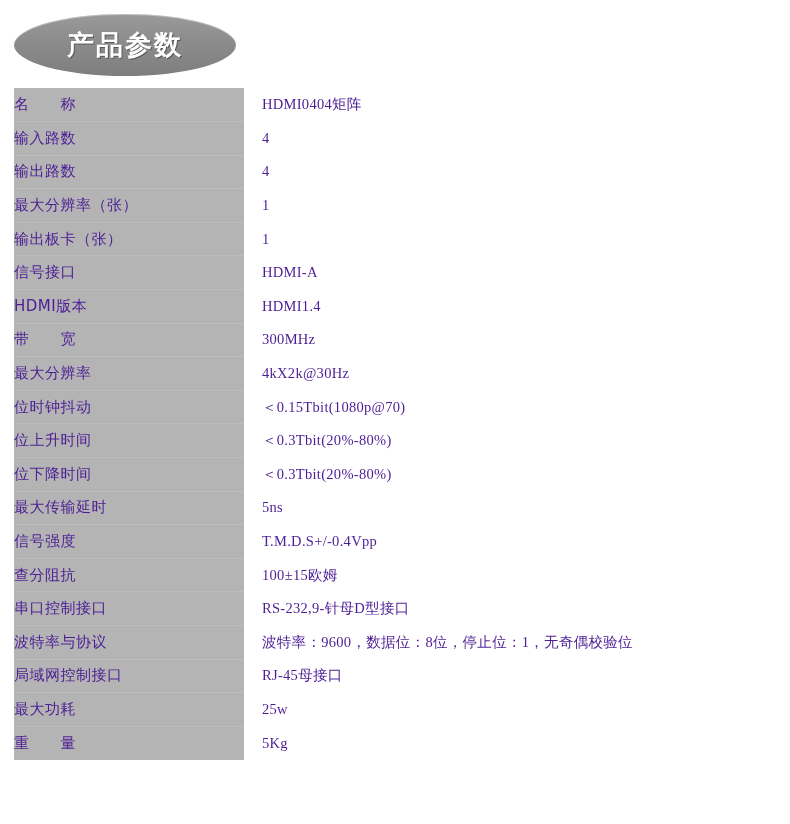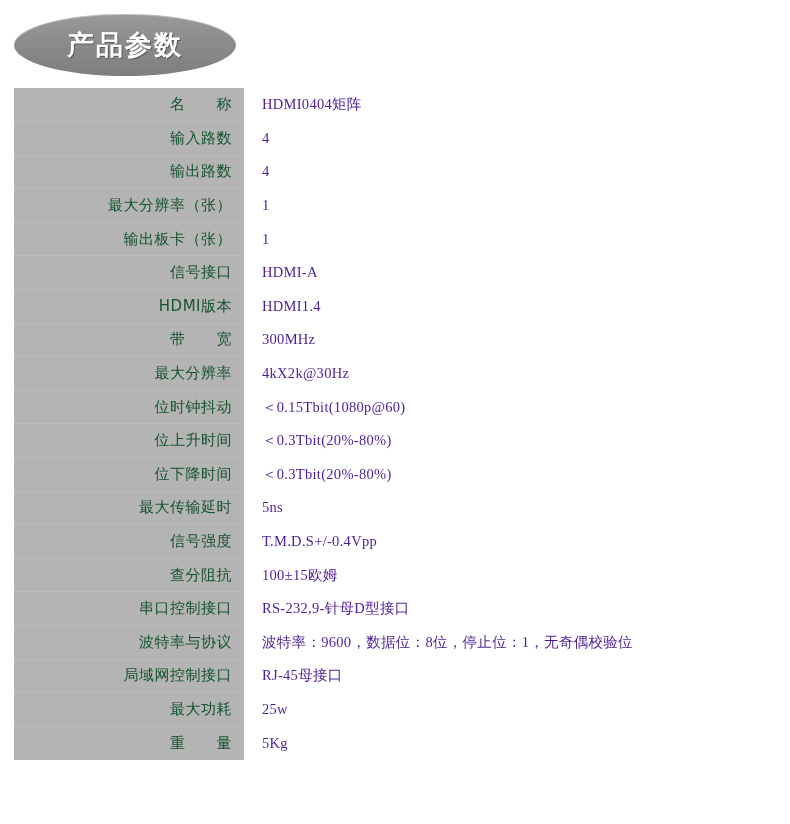--- a/index.html
+++ b/index.html
@@ -70,23 +70,22 @@
     height: 33.6px;
   }
   .spec-table td {
     padding: 0;
     vertical-align: middle;
     border: 0;
   }
   td.label {
     width: 218px;
     background: #b4b4b4;
-    color: #14532d;
+    color: #4c1d95;
     font-size: 15px;
-    text-align: right;
     padding-right: 12px;
     letter-spacing: 0.5px;
     font-family: "DejaVu Sans", "Liberation Sans", sans-serif;
     white-space: nowrap;
     border-bottom: 1px solid #bdbdbd;
   }
   td.value {
     background: #ffffff;
     color: #4c1d95;
     font-size: 14.5px;
@@ -144,21 +143,21 @@
       <tr>
         <td class="label">带　　宽</td>
         <td class="value">300MHz</td>
       </tr>
       <tr>
         <td class="label">最大分辨率</td>
         <td class="value">4kX2k@30Hz</td>
       </tr>
       <tr>
         <td class="label">位时钟抖动</td>
-        <td class="value">＜0.15Tbit(1080p@60)</td>
+        <td class="value">＜0.15Tbit(1080p@70)</td>
       </tr>
       <tr>
         <td class="label">位上升时间</td>
         <td class="value">＜0.3Tbit(20%-80%)</td>
       </tr>
       <tr>
         <td class="label">位下降时间</td>
         <td class="value">＜0.3Tbit(20%-80%)</td>
       </tr>
       <tr>

